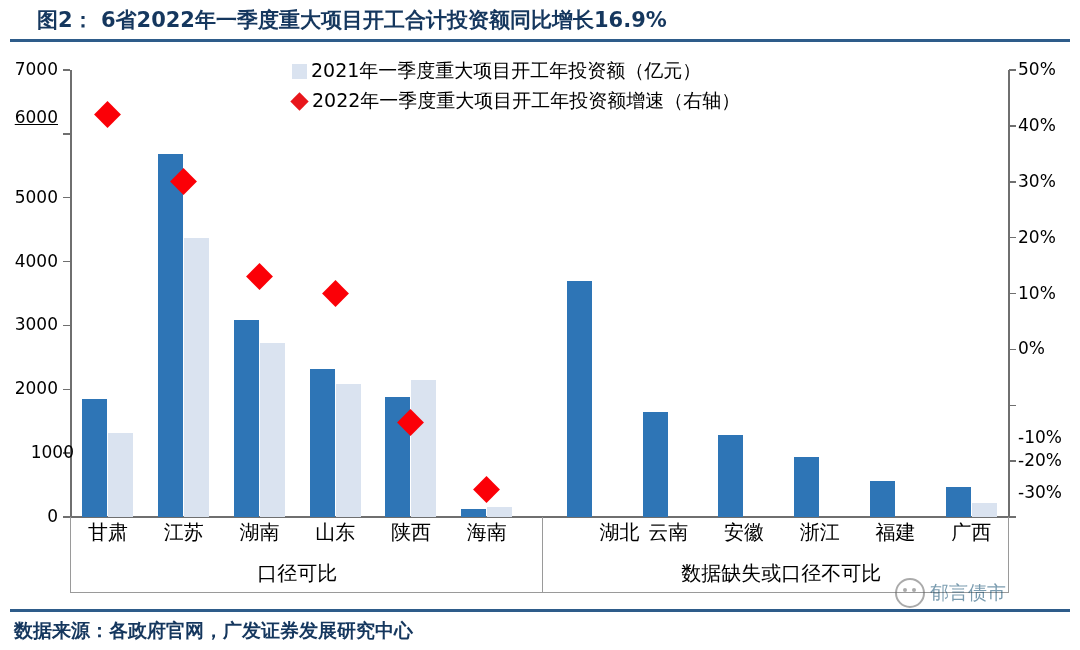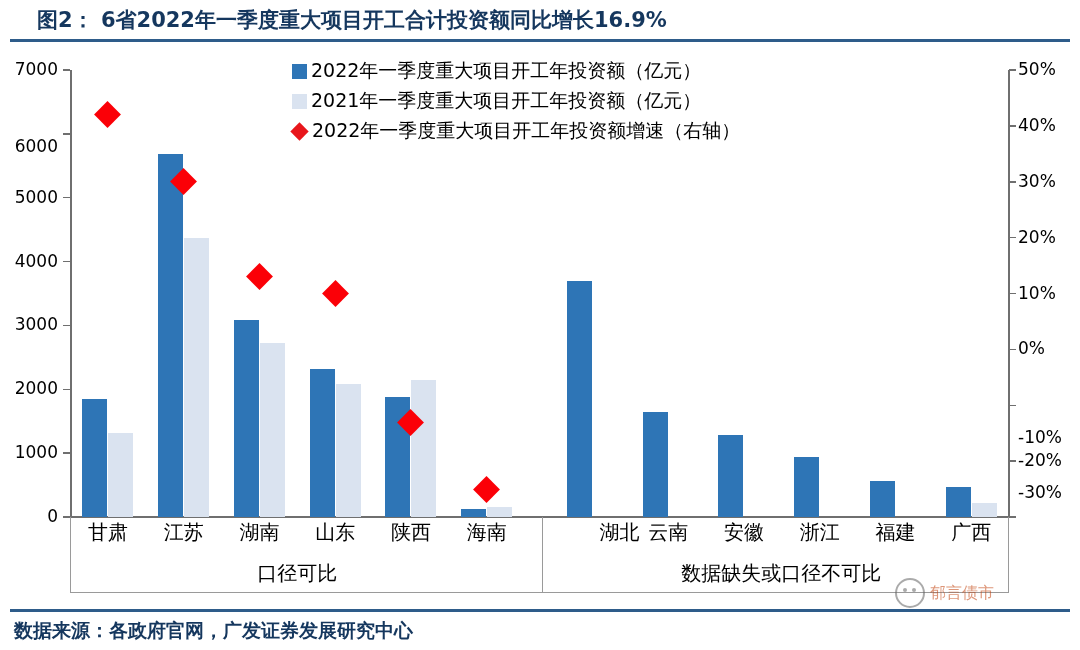--- a/index.html
+++ b/index.html
@@ -95,51 +95,51 @@
   #wm-circle{
     width:26px;height:26px;border-radius:50%;border:2px solid #666;
     position:relative;margin-right:5px;flex:none;
   }
   #wm-circle::before,#wm-circle::after{
     content:"";position:absolute;width:4px;height:4px;border-radius:50%;
     background:#666;top:8px;
   }
   #wm-circle::before{left:6px;}
   #wm-circle::after{left:15px;}
-  #wm-text{font-size:16px;color:#c2410c;white-space:nowrap;}
+  #wm-text{font-size:19px;color:#0c4a6e;white-space:nowrap;}
 </style>
 </head>
 <body>
 
 <div id="title-bar">
   <div id="title-text">图2： 6省2022年一季度重大项目开工合计投资额同比增长16.9%</div>
 </div>
 <div id="title-rule"></div>
 
 <div id="plot">
 
   <div class="axis-line" id="axis-left"></div>
   <div class="axis-line" id="axis-right"></div>
   <div class="axis-line" id="axis-bottom"></div>
 
   <div id="yticks-left">
       <div class="tick tick-l" style="top: 23.25px;"></div>
       <div class="ylab ylab-l" style="top: 15px;">7000</div>
       <div class="tick tick-l" style="top: 87.1071px;"></div>
-      <div class="ylab ylab-l" style="top: 92px;">6000</div>
+      <div class="ylab ylab-l" style="top: 63px; text-decoration: underline;">6000</div>
       <div class="tick tick-l" style="top: 150.964px;"></div>
       <div class="ylab ylab-l" style="top: 142.714px;">5000</div>
       <div class="tick tick-l" style="top: 214.821px;"></div>
       <div class="ylab ylab-l" style="top: 206.571px;">4000</div>
       <div class="tick tick-l" style="top: 278.679px;"></div>
       <div class="ylab ylab-l" style="top: 270.429px;">3000</div>
       <div class="tick tick-l" style="top: 342.536px;"></div>
       <div class="ylab ylab-l" style="top: 334.286px;">2000</div>
       <div class="tick tick-l" style="top: 406.393px;"></div>
-      <div class="ylab ylab-l" style="top: 398.143px;">1000</div>
+      <div class="ylab ylab-l" style="top: 398.143px; padding-left: 16px;">1000</div>
       <div class="tick tick-l" style="top: 470.25px;"></div>
       <div class="ylab ylab-l" style="top: 462px;">0</div>
     </div>
   <div id="yticks-right">
       <div class="tick tick-r" style="top: 23.25px;"></div>
       <div class="ylab ylab-r" style="top: 15px;">50%</div>
       <div class="tick tick-r" style="top: 79.125px;"></div>
       <div class="ylab ylab-r" style="top: 70.875px;">40%</div>
       <div class="tick tick-r" style="top: 135px;"></div>
       <div class="ylab ylab-r" style="top: 126.75px;">30%</div>
@@ -151,24 +151,20 @@
       <div class="ylab ylab-r" style="top: 294.375px;">0%</div>
       <div class="tick tick-r" style="top: 358.5px;"></div>
       <div class="ylab ylab-r" style="top: 350.25px; margin-top: 33px;">-10%</div>
       <div class="tick tick-r" style="top: 414.375px;"></div>
       <div class="ylab ylab-r" style="top: 406.125px;">-20%</div>
       <div class="tick tick-r" style="top: 470.25px;"></div>
       <div class="ylab ylab-r" style="top: 438px;">-30%</div>
     </div>
 
   <div id="legend">
-    <div class="leg-row">
-      <span class="leg-swatch" style="background:#2e75b6"></span>
-      <span class="leg-text">2022年一季度重大项目开工年投资额（亿元）</span>
-    </div>
     <div class="leg-row">
       <span class="leg-swatch" style="background:#dae3f0"></span>
       <span class="leg-text">2021年一季度重大项目开工年投资额（亿元）</span>
     </div>
     <div class="leg-row">
       <span class="leg-diamond"></span>
       <span class="leg-text">2022年一季度重大项目开工年投资额增速（右轴）</span>
     </div>
   </div>
 

